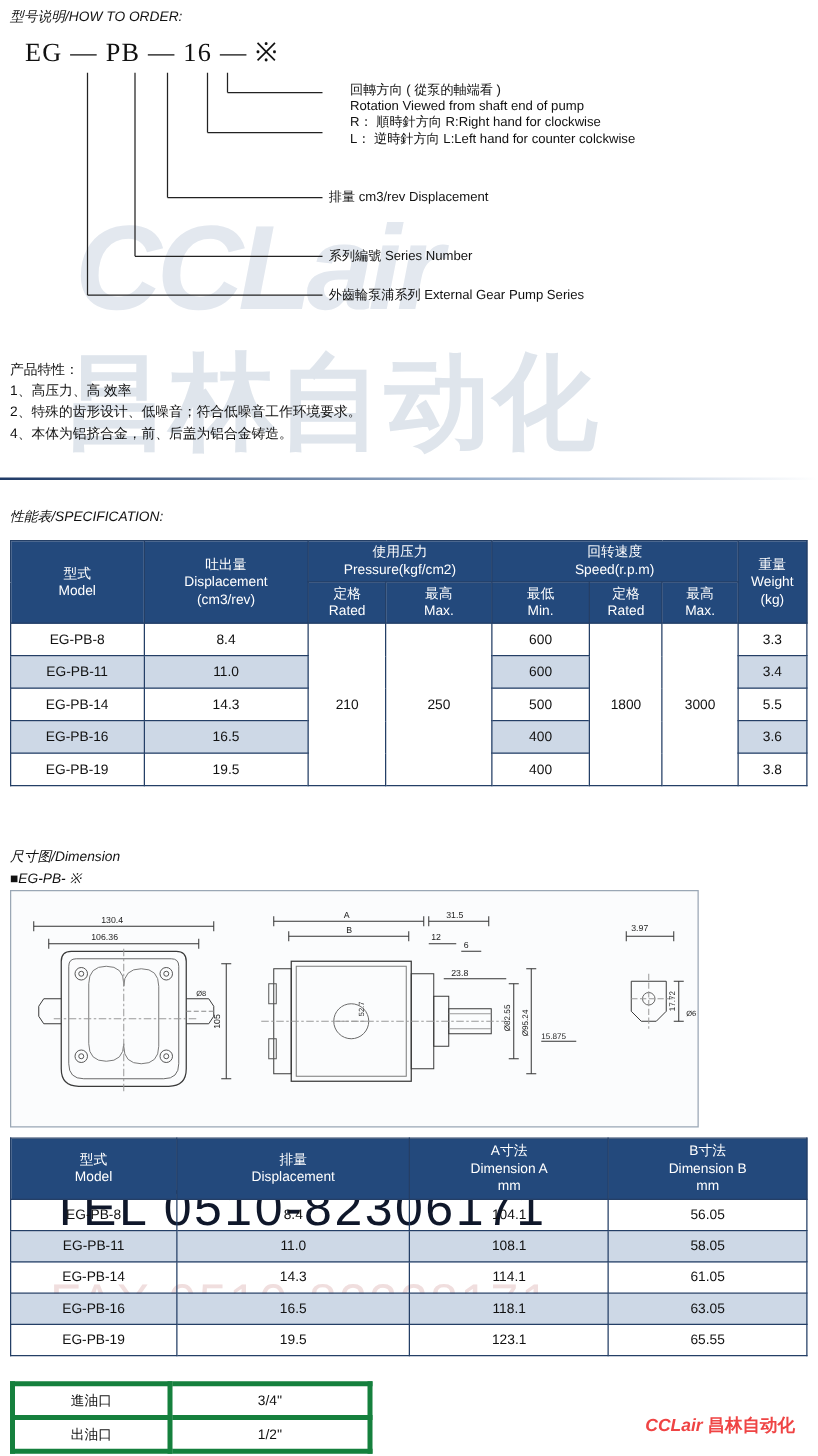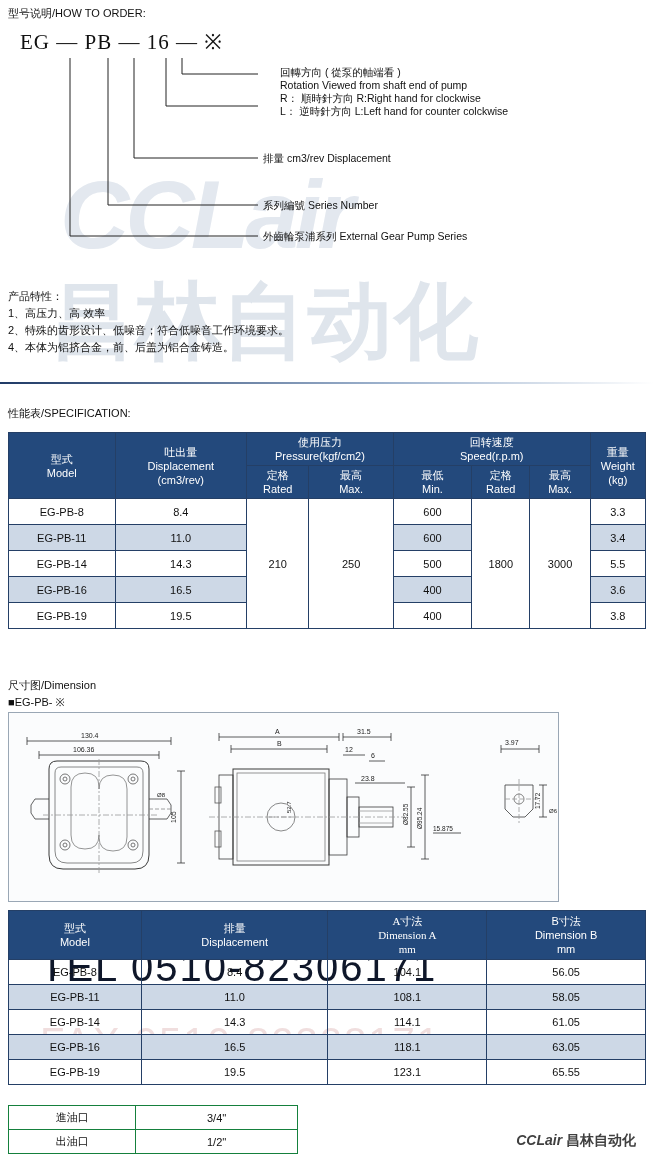--- a/index.html
+++ b/index.html
@@ -55,20 +55,21 @@
     letter-spacing: 2px;
     z-index: 0;
     user-select: none;
   }
   .layer { position: relative; z-index: 2; }
 
   
   .sec-title {
     font-size: 11px;
     color: #111;
+    font-style: italic;
   }
 
   
   .order-block { position: absolute; left: 8px; top: 6px; width: 640px; }
   .model-code {
     font-size: 21px;
     letter-spacing: 1px;
     margin-top: 6px;
     margin-left: 12px;
     font-family: "Liberation Serif", serif;
@@ -133,31 +134,31 @@
   .dim-table { position: absolute; left: 8px; top: 910px; width: 638px; }
   .dim-table td, .dim-table th {
     border: 1px solid #243f66;
     text-align: center;
     font-size: 11px;
     padding: 3px 2px;
   }
 
   .port-table { position: absolute; left: 8px; top: 1105px; width: 290px; }
   .port-table td {
-    border: 1px solid #15803d;
+    border: 4px solid #15803d;
     text-align: center;
     font-size: 11px;
     padding: 4px 2px;
   }
   .footer-brand {
     position: absolute;
     right: 18px; top: 1132px;
     font-size: 14px;
     font-weight: bold;
-    color: #404040;
+    color: #ef4444;
   }
   .footer-brand .cc { font-style: italic; }
 </style>
 </head>
 <body>
 
 <div class="page">
 
   <div class="wm-logo">CCLair</div>
   <div class="wm-cn">昌林自动化</div>
@@ -427,21 +428,21 @@
     <thead>
       <tr>
         <th class="th-blue" style="width:133px;">
           <div>型式</div>
           <div>Model</div>
         </th>
         <th class="th-blue" style="width:187px;">
           <div>排量</div>
           <div>Displacement</div>
         </th>
-        <th class="th-blue" style="width:159px;font-family:Liberation Serif, serif;">
+        <th class="th-blue" style="width:159px;">
           <div>A寸法</div>
           <div>Dimension A</div>
           <div>mm</div>
         </th>
         <th class="th-blue" style="width:159px;">
           <div>B寸法</div>
           <div>Dimension B</div>
           <div>mm</div>
         </th>
       </tr>

